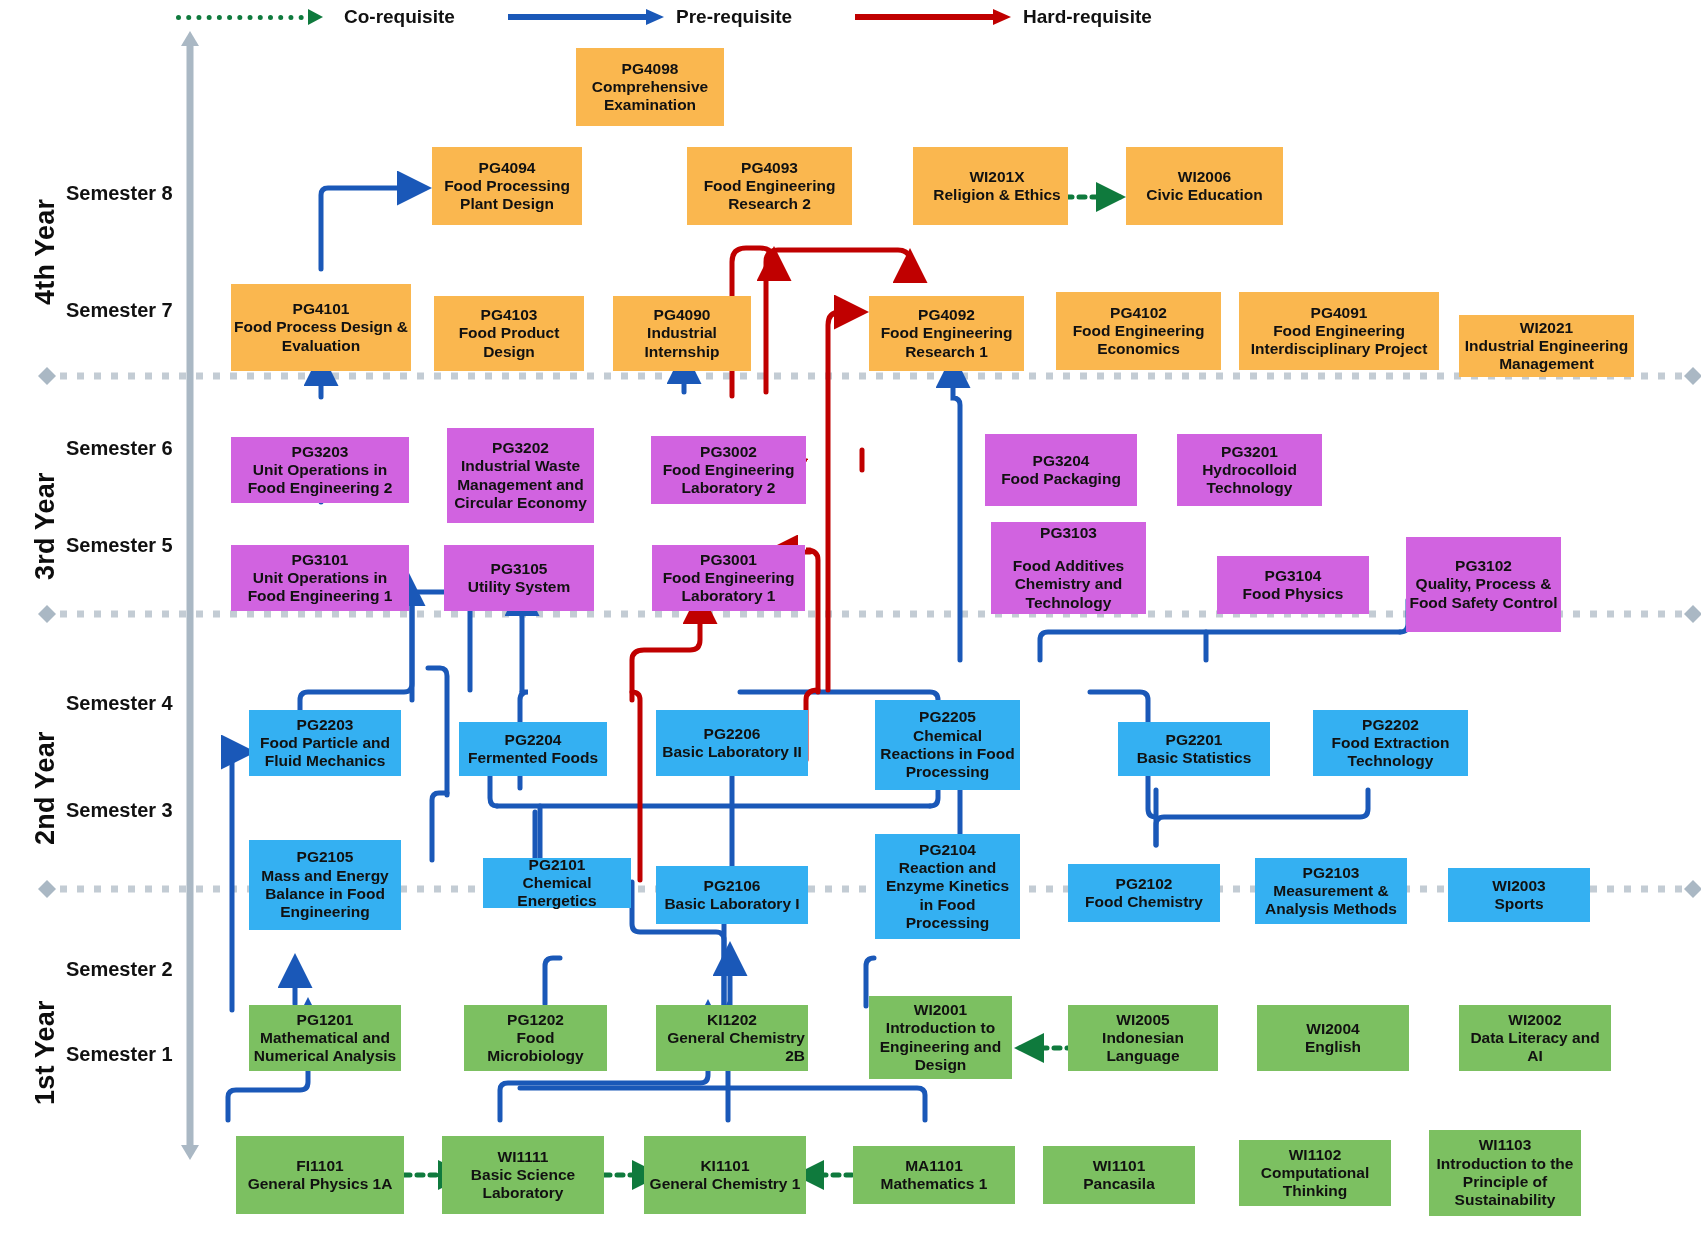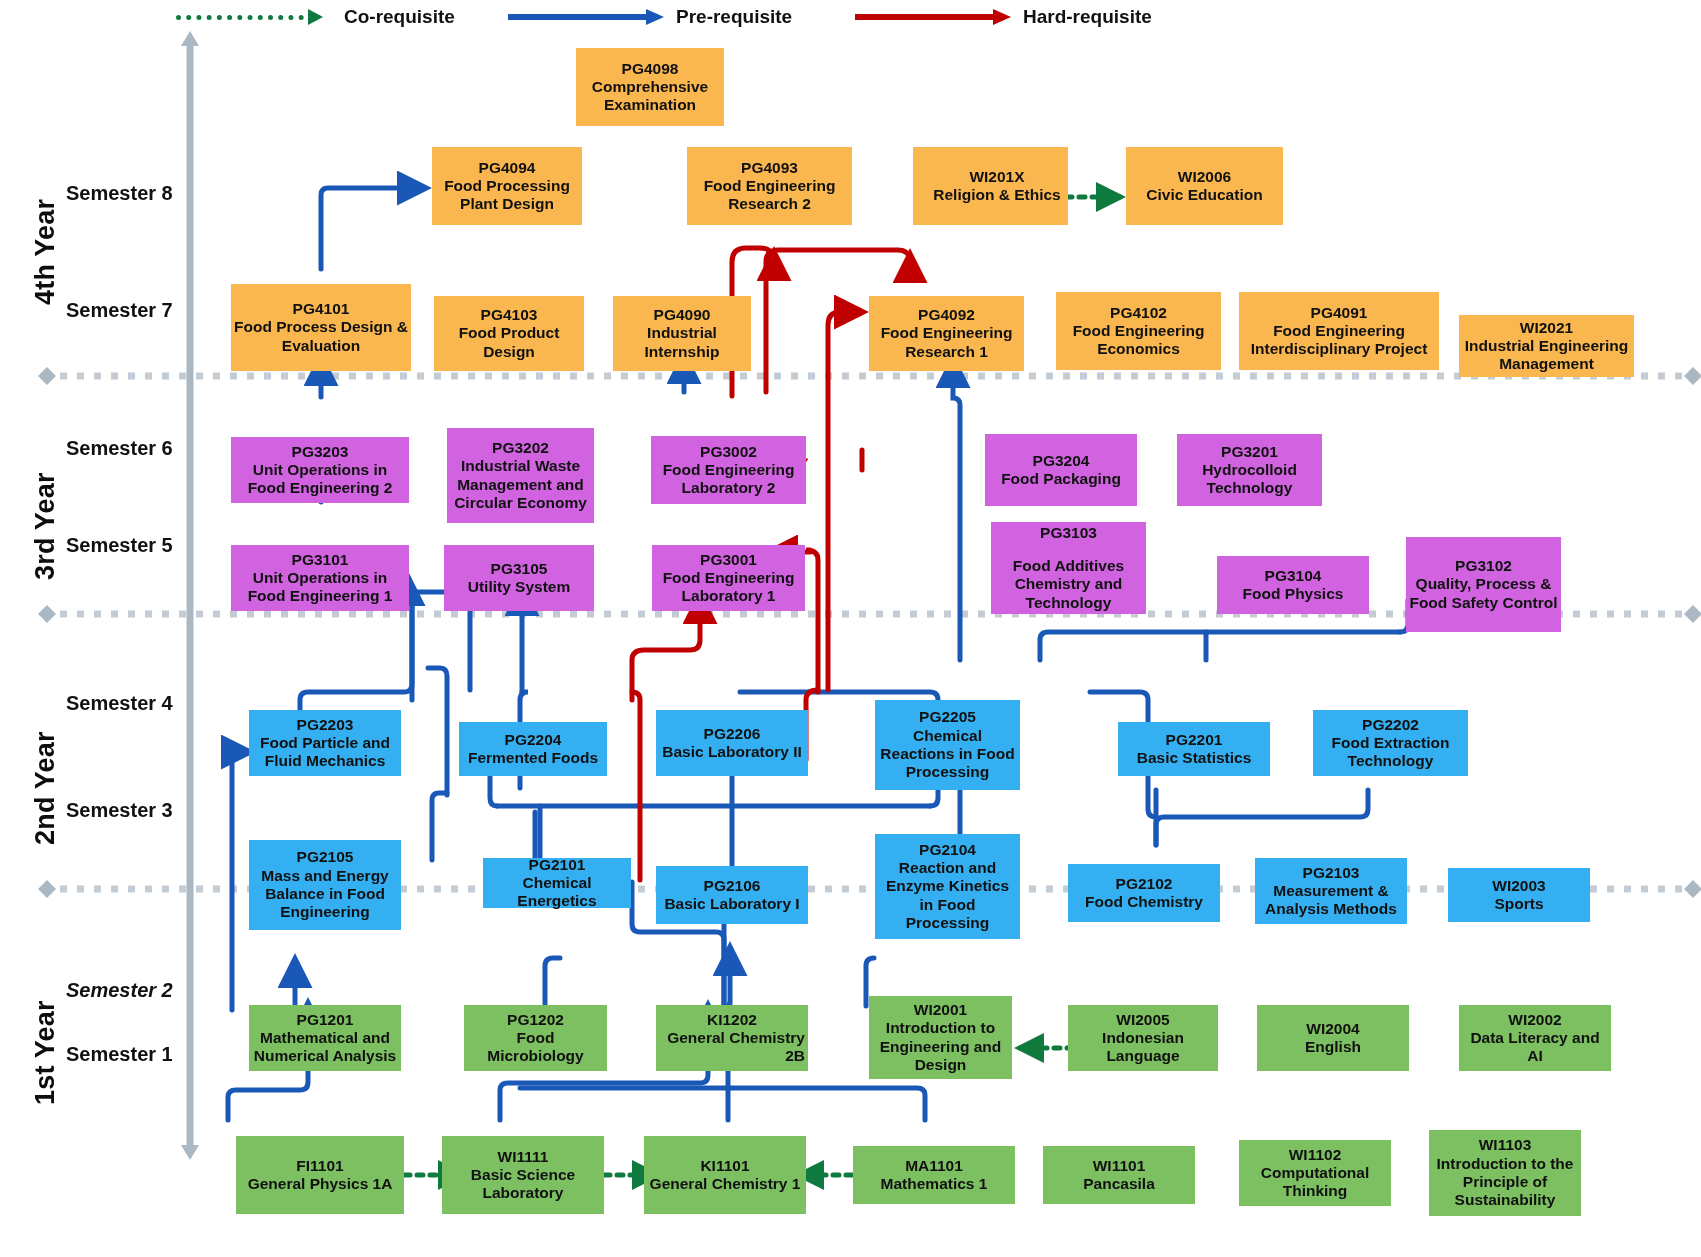--- a/index.html
+++ b/index.html
@@ -81,21 +81,21 @@
 <div class="year-label" style="left:30px;top:580px;">3rd Year</div>
 <div class="year-label" style="left:30px;top:845px;">2nd Year</div>
 <div class="year-label" style="left:30px;top:1105px;">1st Year</div>
 
 <div class="sem-label" style="left:66px;top:182px;">Semester 8</div>
 <div class="sem-label" style="left:66px;top:299px;">Semester 7</div>
 <div class="sem-label" style="left:66px;top:437px;">Semester 6</div>
 <div class="sem-label" style="left:66px;top:534px;">Semester 5</div>
 <div class="sem-label" style="left:66px;top:692px;">Semester 4</div>
 <div class="sem-label" style="left:66px;top:799px;">Semester 3</div>
-<div class="sem-label" style="left:66px;top:979px;font-style:italic;">Semester 2</div>
+<div class="sem-label" style="left:66px;top:958px;">Semester 2</div>
 <div class="sem-label" style="left:66px;top:1043px;">Semester 1</div>
 
 <svg id="wires" viewBox="0 0 1701 1257">
   <defs>
     <marker id="ah-blue" markerWidth="7" markerHeight="7" refX="5.6" refY="3.5" orient="auto">
       <path d="M0,0 L7,3.5 L0,7 z" fill="#1a58b8"></path>
     </marker>
     <marker id="ah-red" markerWidth="7" markerHeight="7" refX="5.6" refY="3.5" orient="auto">
       <path d="M0,0 L7,3.5 L0,7 z" fill="#c00000"></path>
     </marker>

